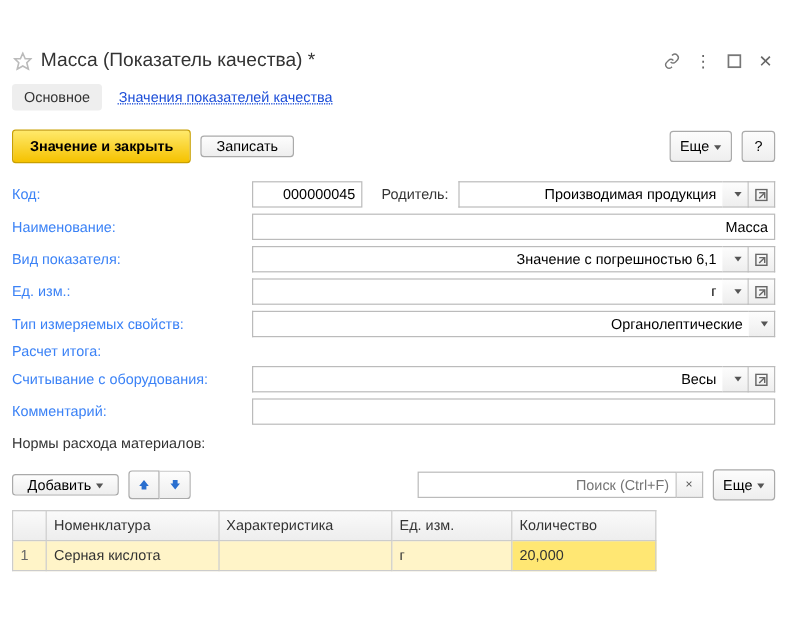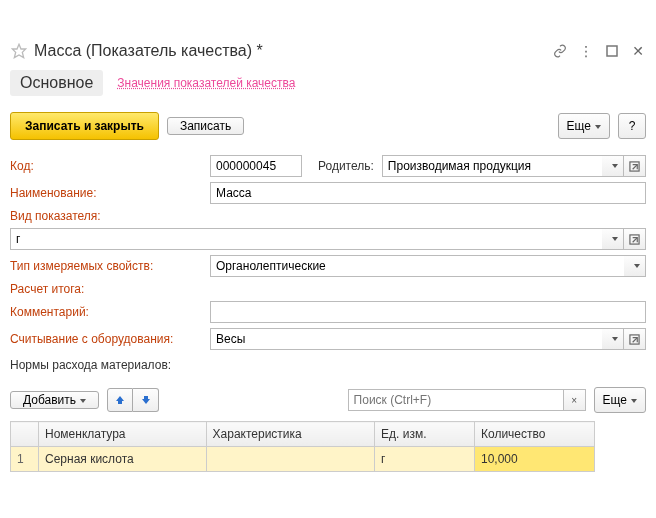--- a/index.html
+++ b/index.html
@@ -28,24 +28,24 @@
   .tabs {
     padding: 6px 10px;
     display: flex;
     gap: 14px;
     align-items: center;
   }
   .tab-main {
     background: #eee;
     padding: 4px 10px;
     border-radius: 3px;
-    font-size: 16px;
+    font-size: 12px;
   }
   .tab-link {
-    color: #ec4899;
+    color: #1d4ed8;
     text-decoration: underline dotted;
     cursor: pointer;
   }
   .toolbar {
     display: flex;
     padding: 10px 10px 6px 10px;
     gap: 8px;
     align-items: center;
   }
   .btn {
@@ -74,28 +74,29 @@
   .form {
     padding: 4px 10px 6px 10px;
   }
   .form-row {
     display: flex;
     align-items: center;
     margin: 5px 0;
   }
   .form-label {
     width: 200px;
-    color: #c2410c;
+    color: #3b82f6;
   }
   .input {
     border: 1px solid #bbb;
     height: 22px;
     padding: 0 5px;
     font-size: 12px;
     background: #fff;
+    text-align: right;
   }
   .input-group { display:flex; }
   .input-group .input { border-right: none; }
   .iconbtn {
     width: 22px; height: 22px;
     border: 1px solid #bbb;
     background: linear-gradient(#fdfdfd,#eee);
     display:flex; align-items:center; justify-content:center;
     cursor:pointer; font-size:10px; color:#555;
   }
@@ -117,21 +118,21 @@
   }
   .search-ctrl {
     display: flex;
     width: 238px;
   }
   .search-ctrl .input { flex:1; color:#b91c1c; }
   .table {
     margin: 4px 10px 10px 10px;
     border: 1px solid #ccc;
     border-collapse: collapse;
-    width: 585px;
+    width: 537px;
   }
   .table th, .table td {
     border: 1px solid #ccc;
     padding: 5px 6px;
     text-align: left;
     font-weight: normal;
     font-size: 12px;
   }
   .table th { background: linear-gradient(#fafafa,#ededed); }
   .rownum { width: 28px; text-align:right; color:#666; }
@@ -167,21 +168,21 @@
     <span class="header-icon">✕</span>
   </div>
 </div>
 
 <div class="tabs">
   <span class="tab-main">Основное</span>
   <span class="tab-link">Значения показателей качества</span>
 </div>
 
 <div class="toolbar">
-  <button class="btn btn-yellow">Записать и закрыть</button>
+  <button class="btn btn-yellow">Значение и закрыть</button>
   <button class="btn">Записать</button>
   <div class="spacer"></div>
   <button class="btn btn-more"><span>Еще</span><span class="dropdown-caret"></span></button>
   <button class="btn" style="width:28px;padding:5px 0;">?</button>
 </div>
 
 <div class="form">
   <div class="form-row">
     <span class="form-label">Код:</span>
     <input class="input" style="width: 92px;" value="000000045">
@@ -201,72 +202,86 @@
     </div>
   </div>
 
   <div class="form-row">
     <span class="form-label">Наименование:</span>
     <input class="input" style="flex: 1 1 0%;" value="Масса">
   </div>
 
   <div class="form-row">
     <span class="form-label">Вид показателя:</span>
-  </div>
-
-  <div class="form-row">
-    <div class="input-group" style="flex:1;">
-      <input class="input" style="flex: 1 1 0%;" value="г">
+    <div class="input-group" style="flex:1;">
+      <input class="input" style="flex: 1 1 0%;" value="Значение с погрешностью 6,1">
       <div class="iconbtn">
           <span class="dropdown-caret"></span>
         </div>
       <div class="iconbtn">
         <svg width="11" height="11" viewBox="0 0 12 12" fill="none" stroke="#666" stroke-width="1.3">
             <rect x="1" y="1" width="10" height="10"></rect>
             <path d="M4 4h5v5"></path>
             <path d="M9 4l-5 5"></path>
           </svg>
       </div>
     </div>
   </div>
 
   <div class="form-row">
-    <span class="form-label">Тип измеряемых свойств:</span>
-    <div class="input-group" style="flex:1;">
-      <input class="input" style="flex: 1 1 0%;" value="Органолептические">
-      <div class="iconbtn">
-          <span class="dropdown-caret"></span>
-        </div>
-    </div>
-  </div>
-
-  <div class="form-row">
-    <span class="form-label">Расчет итога:</span>
-  </div>
-
-  <div class="form-row">
-    <span class="form-label">Комментарий:</span>
-    <input class="input" style="flex: 1 1 0%;" value="">
-  </div>
-
-  <div class="form-row">
-    <span class="form-label" style="width:200px;">Считывание с оборудования:</span>
-    <div class="input-group" style="flex:1;">
-      <input class="input" style="flex: 1 1 0%;" value="Весы">
+    <span class="form-label">Ед. изм.:</span>
+    <div class="input-group" style="flex:1;">
+      <input class="input" style="flex: 1 1 0%;" value="г">
       <div class="iconbtn">
           <span class="dropdown-caret"></span>
         </div>
       <div class="iconbtn">
         <svg width="11" height="11" viewBox="0 0 12 12" fill="none" stroke="#666" stroke-width="1.3">
             <rect x="1" y="1" width="10" height="10"></rect>
             <path d="M4 4h5v5"></path>
             <path d="M9 4l-5 5"></path>
           </svg>
       </div>
     </div>
+  </div>
+
+  <div class="form-row">
+    <span class="form-label">Тип измеряемых свойств:</span>
+    <div class="input-group" style="flex:1;">
+      <input class="input" style="flex: 1 1 0%;" value="Органолептические">
+      <div class="iconbtn">
+          <span class="dropdown-caret"></span>
+        </div>
+    </div>
+  </div>
+
+  <div class="form-row">
+    <span class="form-label">Расчет итога:</span>
+  </div>
+
+  <div class="form-row">
+    <span class="form-label" style="width:200px;">Считывание с оборудования:</span>
+    <div class="input-group" style="flex:1;">
+      <input class="input" style="flex: 1 1 0%;" value="Весы">
+      <div class="iconbtn">
+          <span class="dropdown-caret"></span>
+        </div>
+      <div class="iconbtn">
+        <svg width="11" height="11" viewBox="0 0 12 12" fill="none" stroke="#666" stroke-width="1.3">
+            <rect x="1" y="1" width="10" height="10"></rect>
+            <path d="M4 4h5v5"></path>
+            <path d="M9 4l-5 5"></path>
+          </svg>
+      </div>
+    </div>
+  </div>
+
+  <div class="form-row">
+    <span class="form-label">Комментарий:</span>
+    <input class="input" style="flex: 1 1 0%;" value="">
   </div>
 
   <div class="form-row" style="margin-top:8px;">
     <span>Нормы расхода материалов:</span>
   </div>
 </div>
 
 <div class="materials-bar">
   <button class="btn"><span>Добавить</span><span class="dropdown-caret"></span></button>
   <div style="display:flex;gap:0;">
@@ -298,16 +313,16 @@
       <th class="col-uom">Ед. изм.</th>
       <th class="col-qty">Количество</th>
     </tr>
   </thead>
   <tbody>
     <tr class="row-sel">
       <td class="rownum">1</td>
       <td>Серная кислота</td>
       <td></td>
       <td>г</td>
-      <td class="qty-cell">10,000</td>
+      <td class="qty-cell">20,000</td>
     </tr>
   </tbody>
 </table>
 
 </body></html>

